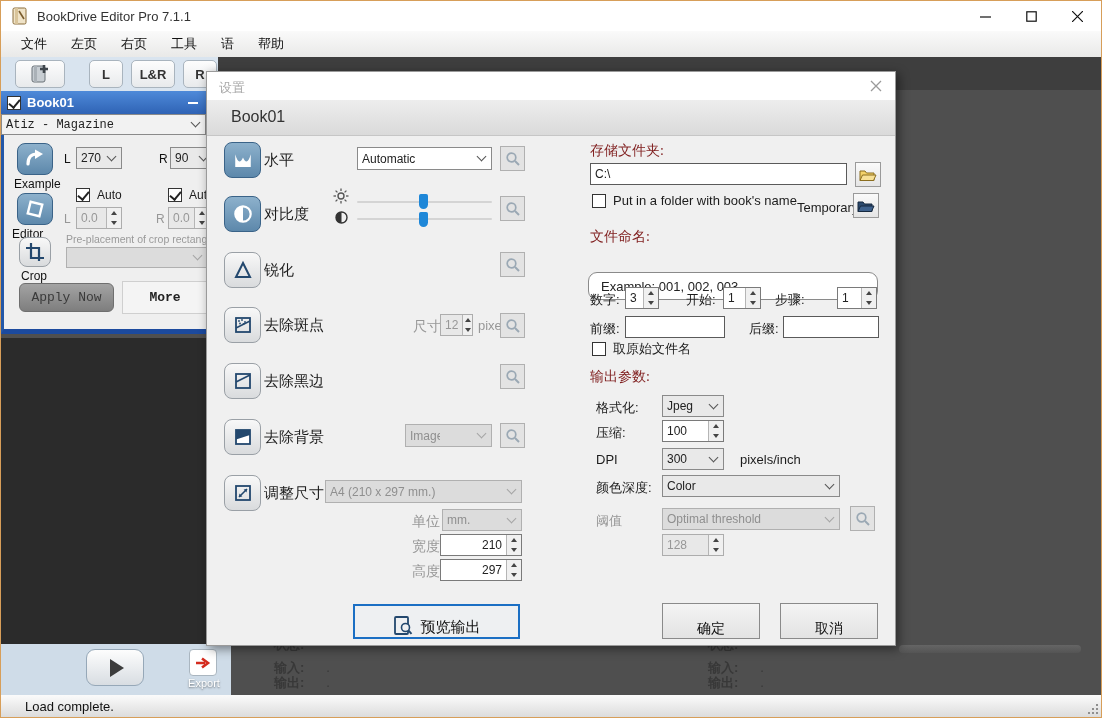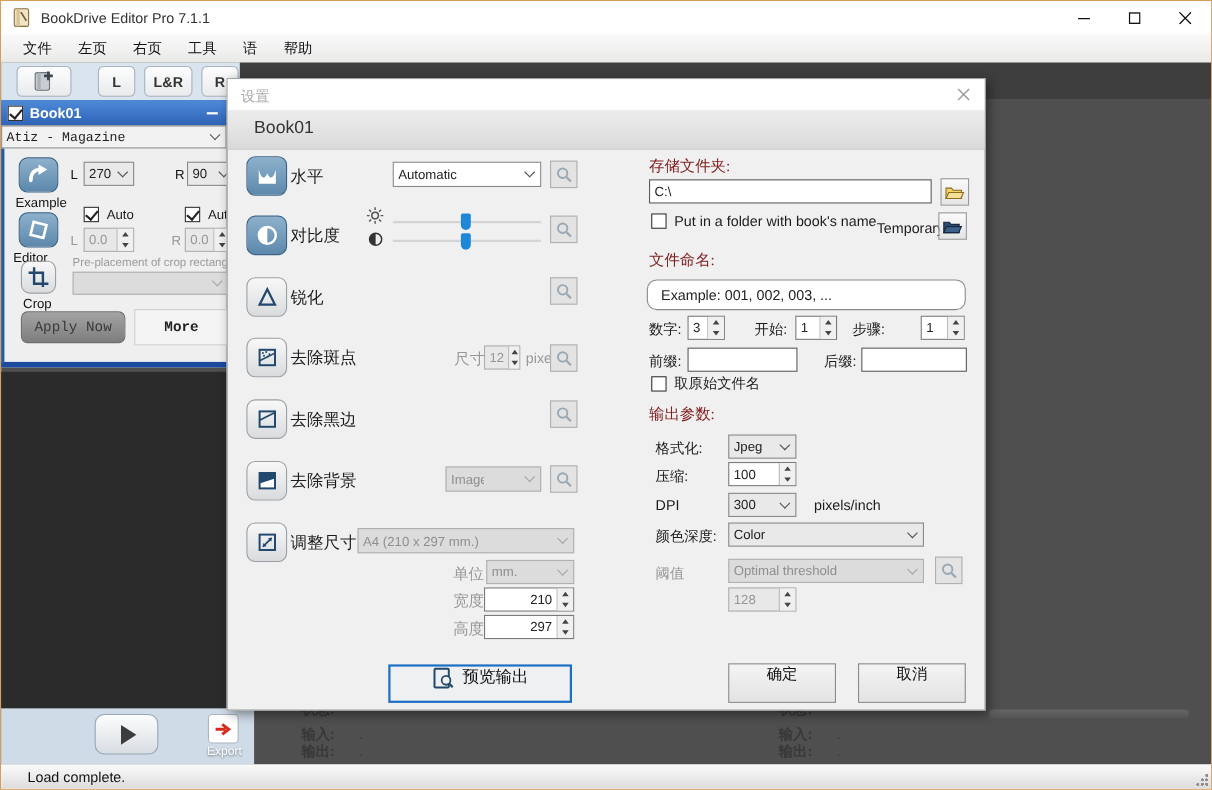--- a/index.html
+++ b/index.html
@@ -105,21 +105,21 @@
   .row-lab { position:absolute; font-size:15px; color:#1c1c1c; white-space:nowrap; }
   .heading { position:absolute; font-size:14px; color:#7f1d1d; white-space:nowrap;font-family:Liberation Serif, serif; }
   .slab { position:absolute; font-size:13px; color:#1c1c1c; white-space:nowrap; }
   .slab.dis, .dis-t { color:#979797; }
   .mag { position:absolute; width:25px; height:25px; border:1px solid #b0b0b0; background:#e3e3e3;
          display:flex; align-items:center; justify-content:center; }
   .textin { position:absolute; border:1px solid #5a5a5a; background:#fff; font-size:12px; display:flex; align-items:center; padding:0 4px; }
   .slider-track { position:absolute; height:2px; background:#d4d4d4; border-radius:1px; }
   .slider-thumb { position:absolute; width:9px; height:15px; background:#1e87d8; border-radius:2px 2px 5px 5px; }
   .btn { position:absolute; border:1px solid #8a8a8a; background:linear-gradient(#f4f4f4,#e3e3e3);
-         display:flex; align-items:flex-start; justify-content:center; font-size:14px; color:#111; }
+         display:flex; align-items:flex-end; justify-content:center; font-size:14px; color:#111; }
   .preview-btn { border:2px solid #1b6fc4; background:#eef0f2; font-size:15px; }
   .examplebox { position:absolute; border:1px solid #8a8a8a; border-radius:9px; background:#fff;
                 display:flex; align-items:center; padding:0 12px; font-size:13px; color:#222; }
   .cbrow { position:absolute; display:flex; align-items:center; gap:7px; font-size:13px; color:#1c1c1c; }
   .fold-btn { position:absolute; width:26px; height:25px; border:1px solid #9a9a9a; background:linear-gradient(#fafafa,#e5e5e5);
               display:flex; align-items:center; justify-content:center; }
 </style>
 </head>
 <body>
 
@@ -511,21 +511,21 @@
       </div>
       <span class="slab" style="left:590px;top:128px">Temporary</span>
       <div class="fold-btn" style="left:646px;top:121px">
         <svg width="18" height="14" viewBox="0 0 18 14">
           <path d="M1 3 L6 3 L7.5 5 L15 5 L15 12.5 L1 12.5 Z" fill="#2c4a6e" stroke="#16293f" stroke-width="1"></path>
           <path d="M3.5 7 L17 7 L14.5 12.5 L1 12.5 Z" fill="#3e618c" stroke="#16293f" stroke-width="1"></path>
         </svg>
       </div>
 
       <span class="heading" style="left:383px;top:156px">文件命名:</span>
-      <div class="examplebox" style="left:381px;top:182px;width:290px;height:28px">
+      <div class="examplebox" style="left:381px;top:200px;width:290px;height:28px">
         <span>Example: 001, 002, 003, ...</span>
       </div>
 
       <span class="slab" style="left:383px;top:219px">数字:</span>
       <div class="spin" style="position:absolute;left:418px;top:215px;width:34px;height:22px">
         <span class="val">3</span>
         <span class="arrows">
             <div>
               <i class="tri-up"></i>
             </div>

